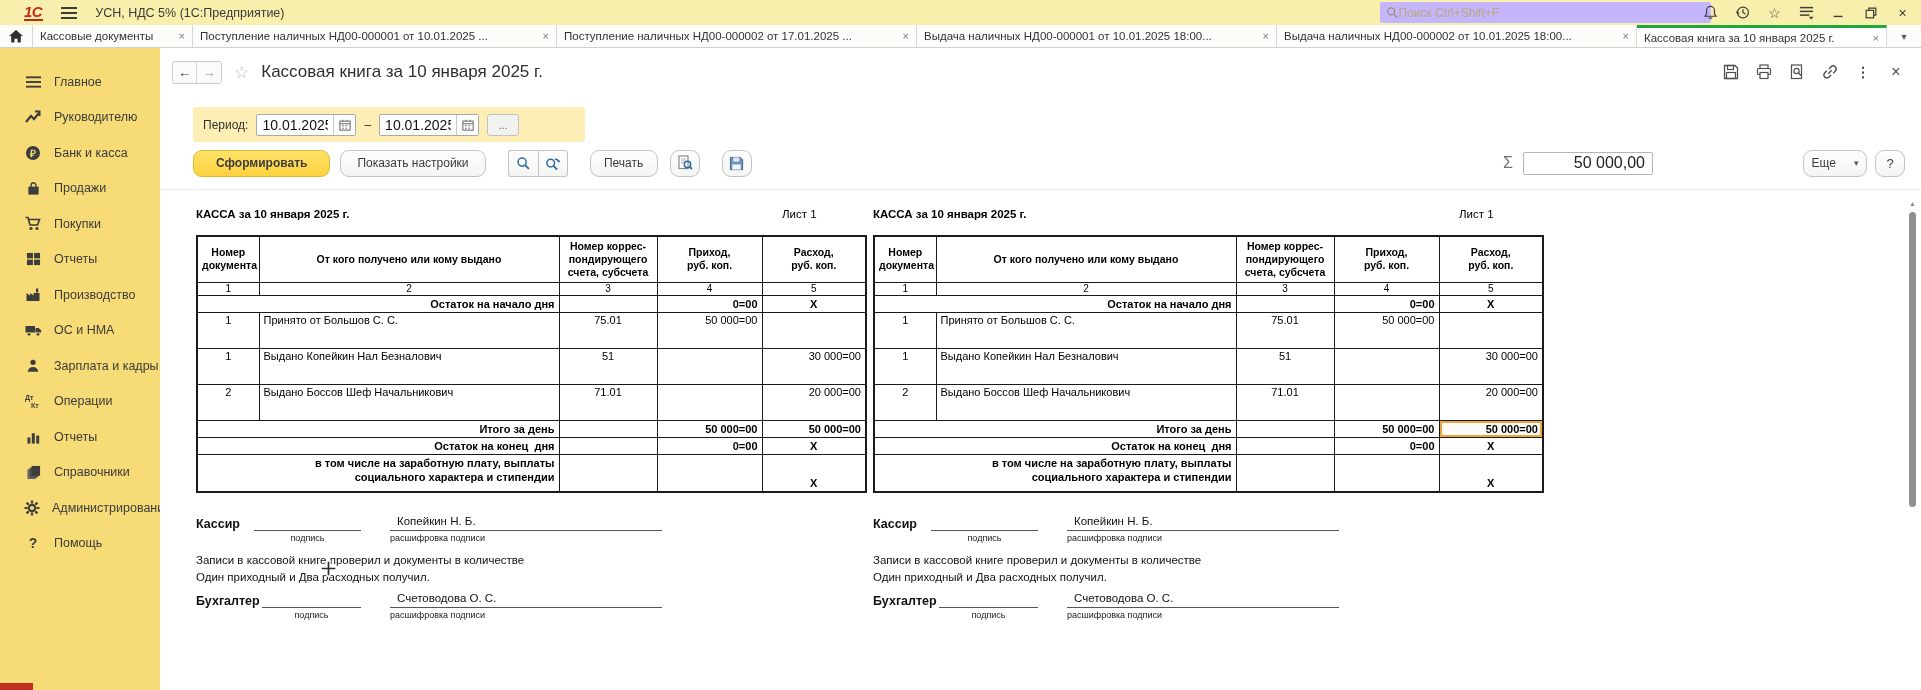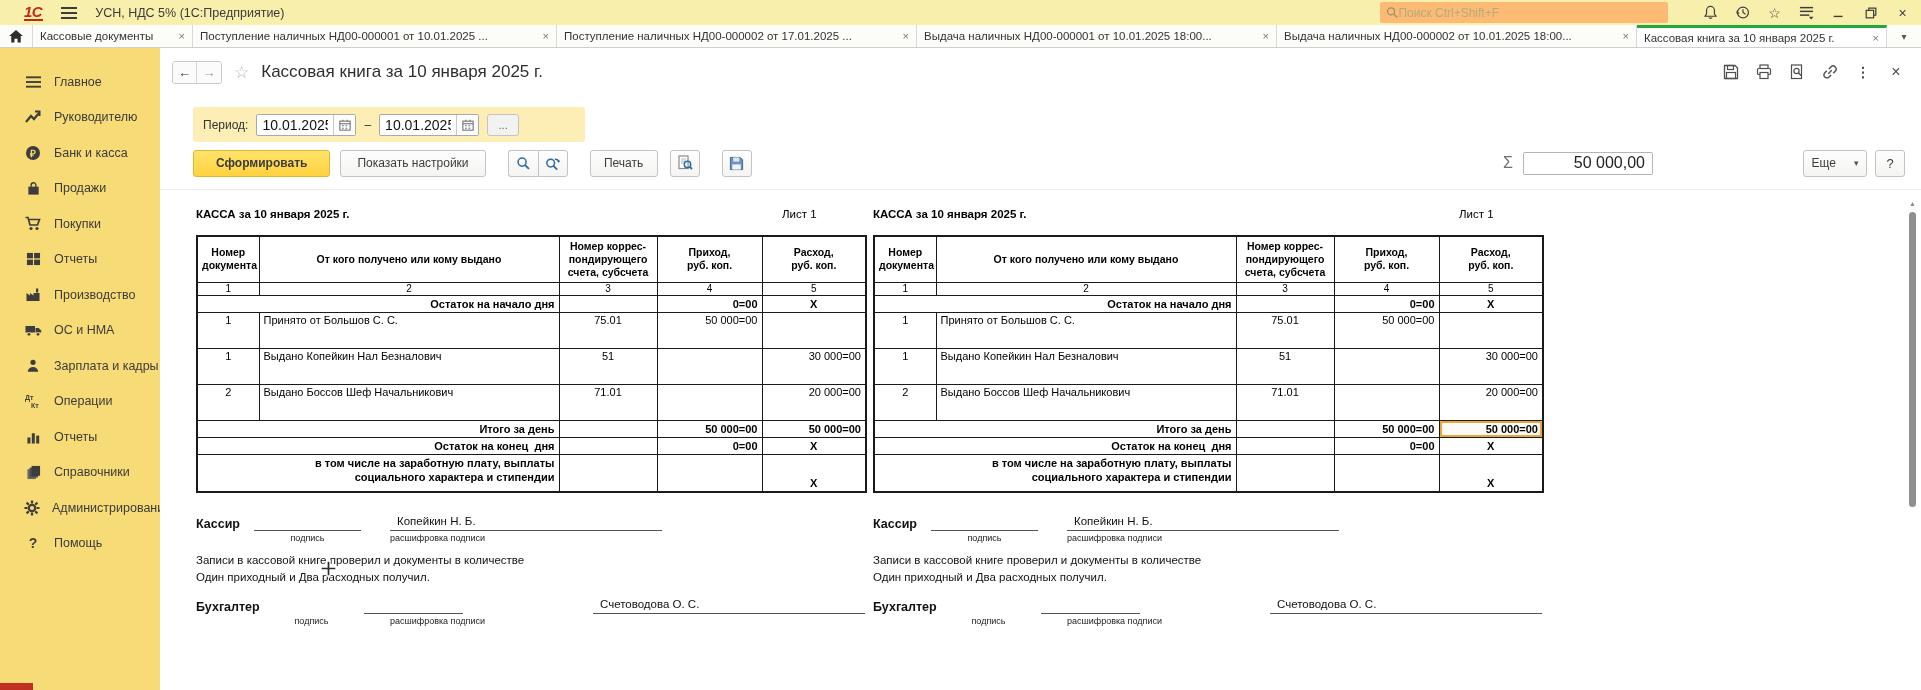--- a/index.html
+++ b/index.html
@@ -4,21 +4,21 @@
 <style>
   * { margin:0; padding:0; box-sizing:border-box; }
   body { font-family:"Liberation Sans", sans-serif; background:#888; }
   .screen { position:relative; width:1921px; height:690px; background:#fff; overflow:hidden; font-family:"Liberation Sans", sans-serif; }
 
   
   .topbar { position:absolute; top:0; left:0; right:0; height:25px; background:#f8efac; display:flex; align-items:center; }
   .logo-1c { margin-left:24px; font-size:15px; font-weight:800; color:#c4271b; letter-spacing:-0.5px; border-bottom:2px solid #c4271b; line-height:15px; padding:0 1px 0 0; font-style:italic; }
   .top-ham { margin-left:18px; color:#3c3c3c; cursor:pointer; }
   .top-title { margin-left:18px; font-size:12.5px; color:#3a3a3a; }
-  .top-search { position:absolute; left:1380px; top:2px; width:288px; height:21px; background:#fdba74; border-radius:2px; display:flex; align-items:center; padding:0 6px; }
+  .top-search { position:absolute; left:1380px; top:2px; width:331px; height:21px; background:#c4b5fd; border-radius:2px; display:flex; align-items:center; padding:0 6px; }
   .top-search input { border:none; background:transparent; outline:none; font-size:12px; color:#6e6748; width:100%; font-family:"Liberation Sans", sans-serif; }
   .top-search input::placeholder { color:#b5ab7c; }
   .top-icons { position:absolute; right:10px; top:0; height:25px; display:flex; align-items:center; gap:15px; color:#3f3f3f; }
   .top-icons .ticon { width:17px; height:17px; display:flex; align-items:center; justify-content:center; font-size:14px; cursor:pointer; }
   svg.ic { display:block; }
 
   
   .tabbar { position:absolute; top:25px; left:0; right:0; height:23px; background:#fcfcf9; border-bottom:1px solid #cfcfcf; display:flex; }
   .tab { display:flex; align-items:center; border-right:1px solid #d8d8d8; font-size:11.5px; color:#333; padding:0 7px; white-space:nowrap; overflow:hidden; cursor:pointer; background:#fcfcf9; }
   .tab .tlabel { overflow:hidden; text-overflow:ellipsis; flex:1; }
@@ -48,21 +48,21 @@
 
   .period-panel { position:absolute; top:59px; left:33px; width:392px; height:35px; background:#fceeb4; border-radius:3px; display:flex; align-items:center; padding:0 10px; gap:8px; }
   .period-label { font-size:12px; color:#333; }
   .date-field { display:flex; align-items:center; background:#fff; border:1px solid #a9a9a9; border-radius:2px; height:22px; }
   .date-field input { width:76px; border:none; outline:none; font-size:14px; padding:0 5px; font-family:Liberation Sans, sans-serif; color:#111; }
   .cal-btn { width:22px; height:20px; display:flex; align-items:center; justify-content:center; border-left:1px solid #c9c9c9; cursor:pointer; background:#fdfdfd; }
   .dash { color:#333; font-size:12px; }
   .dots-btn { width:32px; height:22px; background:#f2f2f0; border:1px solid #c3c3c3; border-radius:3px; color:#666; font-size:11px; display:flex; align-items:center; justify-content:center; cursor:pointer; }
 
   .toolbar { position:absolute; top:100px; left:33px; right:16px; height:30px; display:flex; align-items:center; }
-  .btn { height:27px; border:1px solid #c3c3c3; border-radius:3px; background:linear-gradient(#fefefe,#f4f4f2); font-size:12px; color:#3c3c3c; display:flex; align-items:center; justify-content:center; cursor:pointer; font-family:"Liberation Sans", sans-serif; }
+  .btn { height:27px; border:1px solid #c3c3c3; border-radius:9px; background:linear-gradient(#fefefe,#f4f4f2); font-size:12px; color:#3c3c3c; display:flex; align-items:center; justify-content:center; cursor:pointer; font-family:"Liberation Sans", sans-serif; }
   .btn-generate { padding:0 22px; background:linear-gradient(#ffe36a,#ffd23f); border-color:#ddb92f; font-weight:bold; margin-right:10px; }
   .btn-settings { padding:0 16px; margin-right:22px; }
   .mag-group { display:flex; margin-right:22px; }
   .mag-group .btn { width:30px; border-radius:0; }
   .mag-group .btn:first-child { border-radius:3px 0 0 3px; border-right:none; }
   .mag-group .btn:last-child { border-radius:0 3px 3px 0; }
   .btn-print { width:68px; margin-right:12px; }
   .btn-icon { width:30px; margin-right:22px; }
   .sum-group { margin-left:auto; display:flex; align-items:center; gap:10px; }
   .sigma { font-size:16px; color:#707070; }
@@ -97,21 +97,21 @@
   .sig-row .slabel { font-weight:bold; font-size:12.5px; }
   .slabel.w1 { width:58px; }
   .slabel.w2 { width:66px; }
   .line-short { width:107px; border-bottom:1px solid #555; height:16px; margin-right:29px; }
   .line-name { width:272px; border-bottom:1px solid #555; height:16px; padding-left:7px; font-size:11.5px; }
   .cap-row { display:flex; font-size:9px; color:#222; margin-top:2px; }
   .cap-row .sp1 { width:58px; } .cap-row .sp2 { width:66px; }
   .cap-row .c1 { width:107px; text-align:center; margin-right:29px; }
   .cap-row .c2 { width:272px; text-align:left; }
   .check-lines { margin-top:9px; font-size:11.5px; line-height:1.5; }
-  .acct-row { margin-top:11px;justify-content:space-between; }
+  .acct-row { margin-top:5px; }
 
   
   .vscroll { position:absolute; top:152px; right:4px; bottom:4px; width:9px; }
   .vscroll .arrow { text-align:center; font-size:7px; color:#8b8b8b; }
   .vscroll .thumb { position:absolute; top:12px; left:1px; width:7px; height:295px; background:#8f8f8f; border-radius:4px; }
 
   .mouse-cursor { position:absolute; left:320px; top:560px; width:17px; height:17px; pointer-events:none; }
 </style>
 </head>
 <body>

